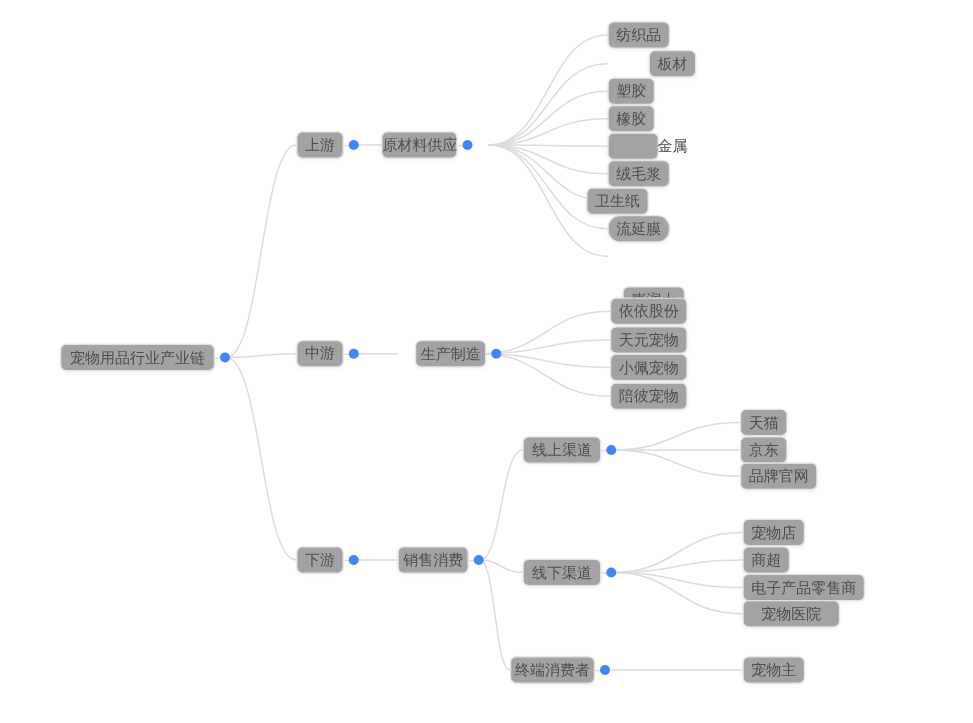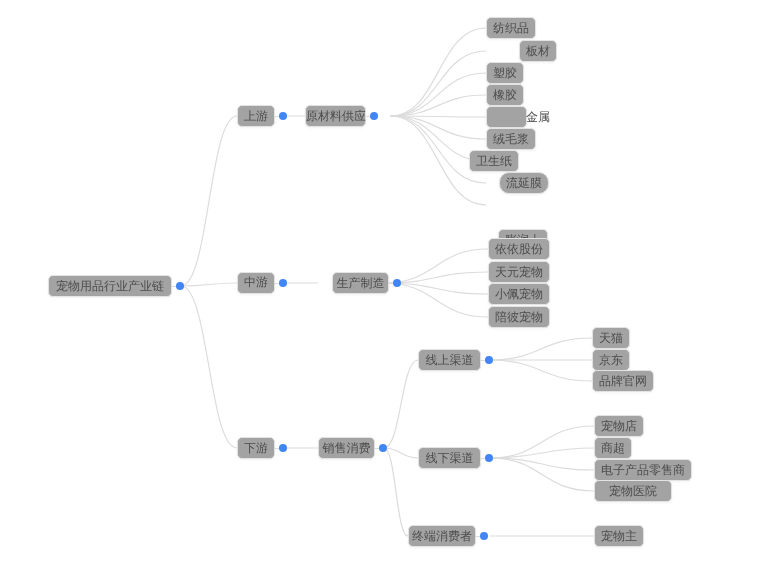--- a/index.html
+++ b/index.html
@@ -161,21 +161,21 @@
   </div>
   <div class="node" style="left:486px; top:106px; width:38px;padding-left:39px;">
     <span class="label">金属</span>
   </div>
   <div class="node" style="left:486px; top:128px; width:50px;">
     <span class="label">绒毛浆</span>
   </div>
   <div class="node" style="left:458px; top:150px; width:50px;margin-left:11px;">
     <span class="label">卫生纸</span>
   </div>
-  <div class="node" style="left:499px; top:172px; width:50px;border-radius:10px;">
+  <div class="node" style="left:486px; top:172px; width:50px;border-radius:10px;">
     <span class="label">流延膜</span>
   </div>
   <div class="node" style="left:498px; top:194px; width:50px;margin-top:35px;">
     <span class="label">膨润土</span>
   </div>
 
   <div class="node" style="left:488px; top:238px; width:62px;">
     <span class="label">依依股份</span>
   </div>
   <div class="node" style="left:488px; top:261px; width:62px;">

